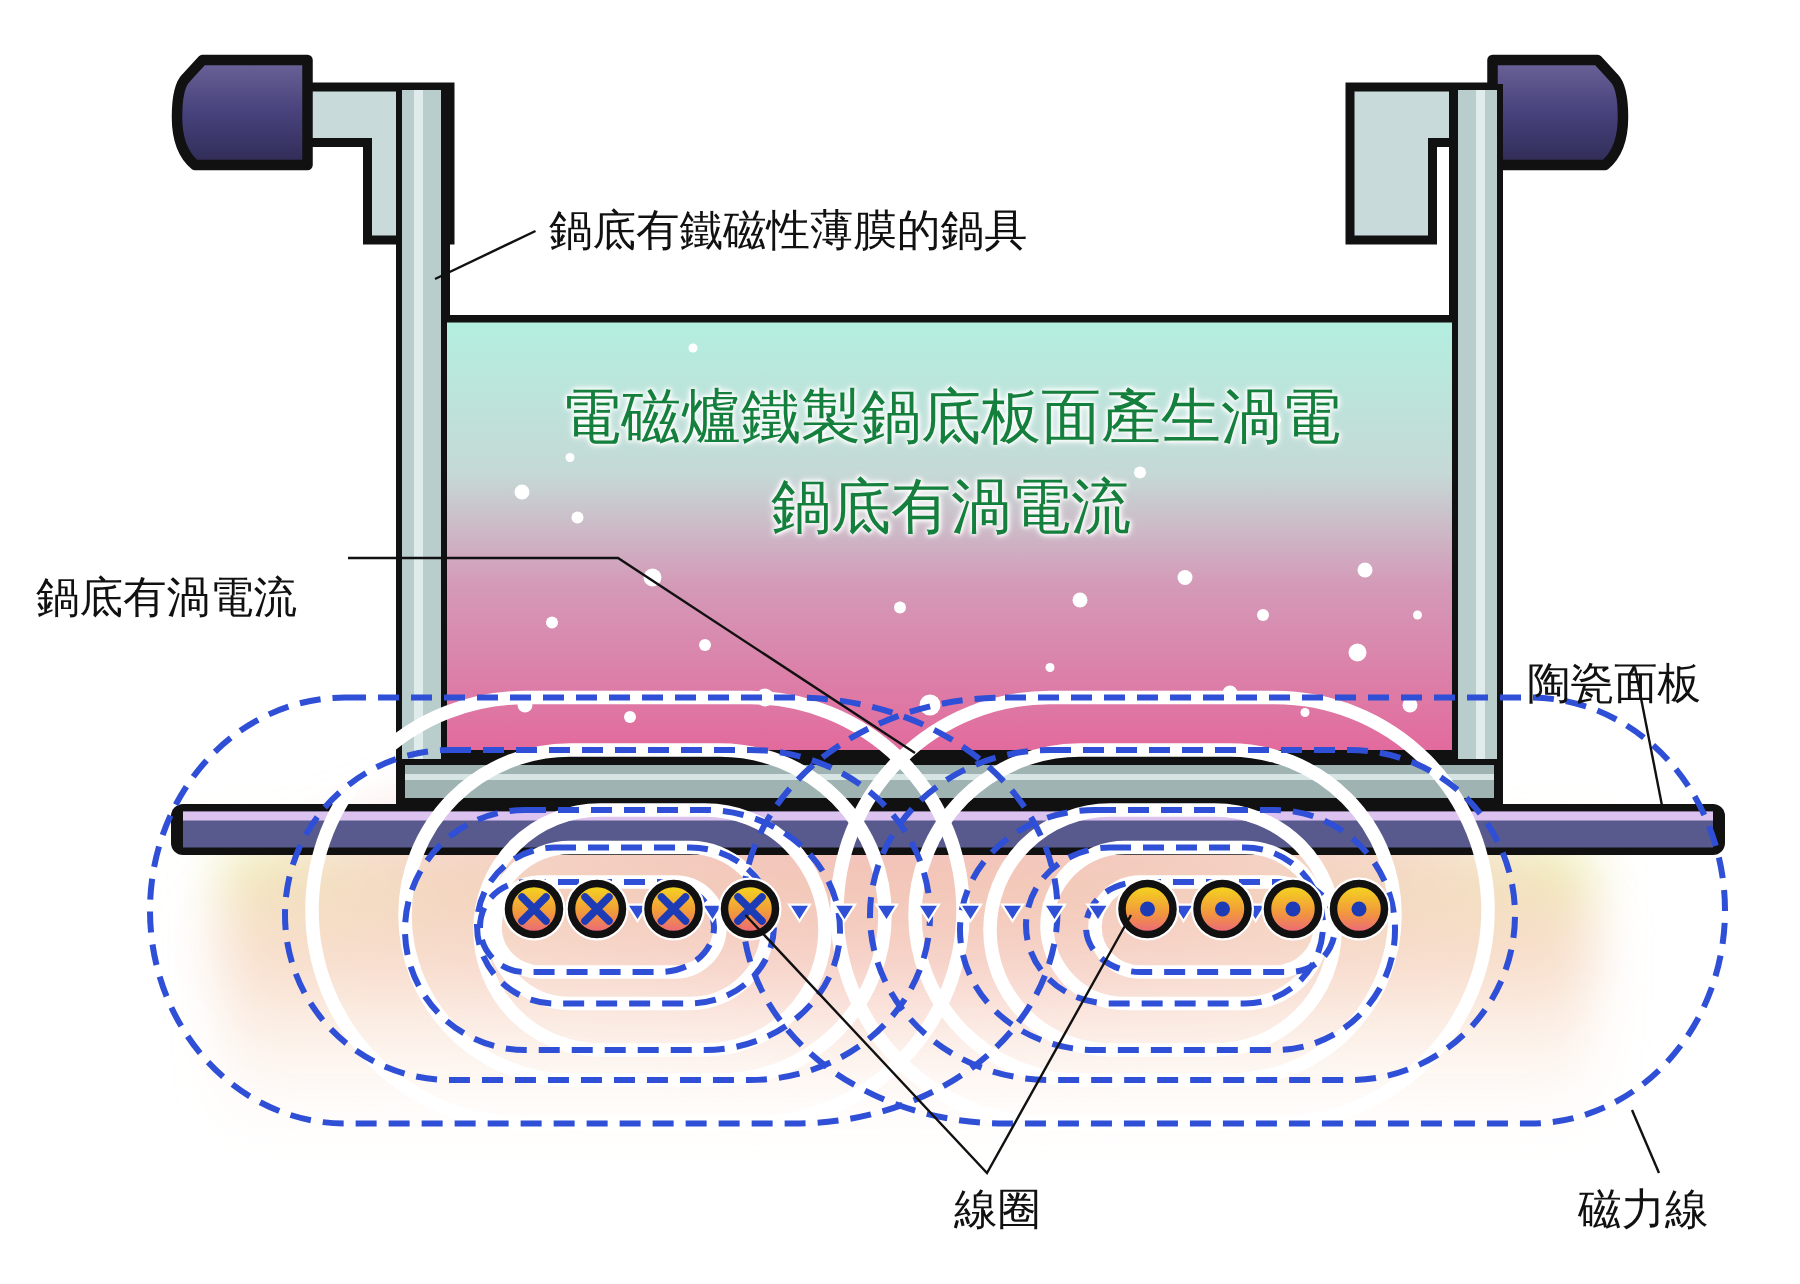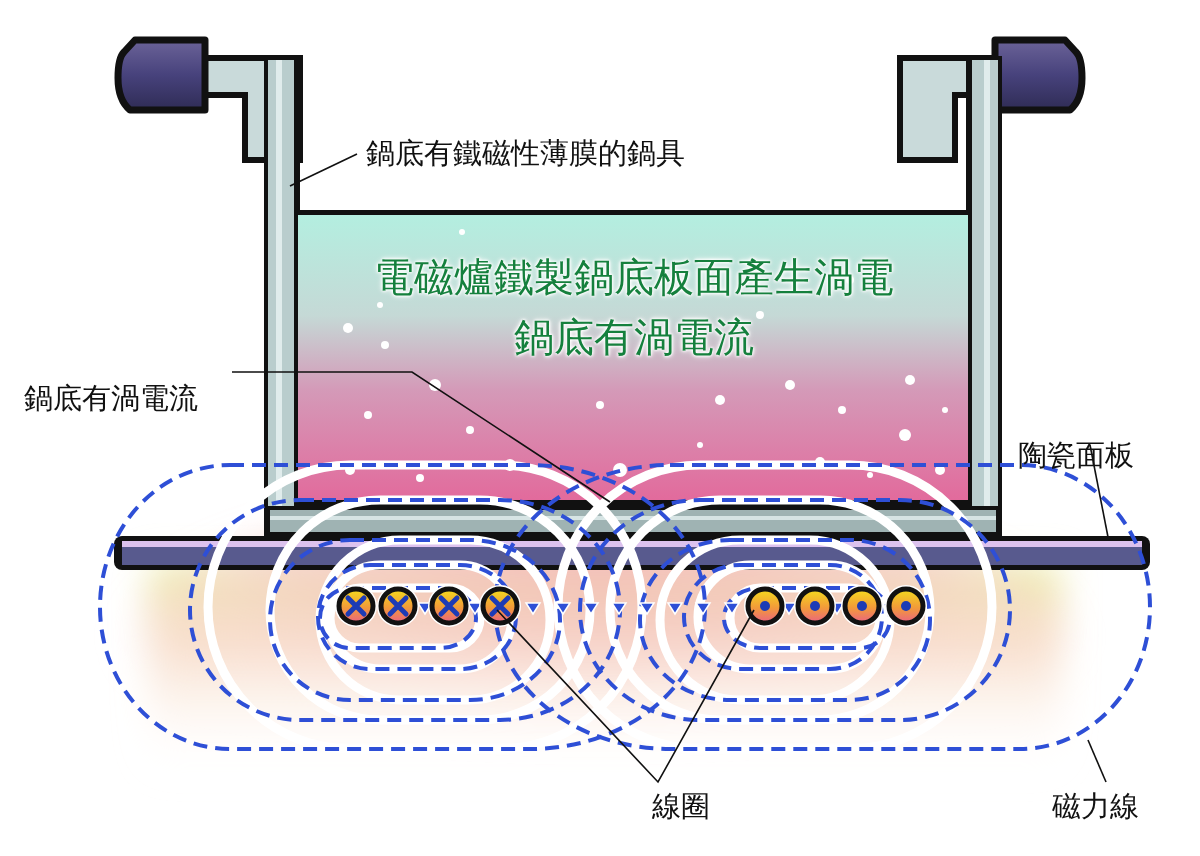--- a/index.html
+++ b/index.html
@@ -195,17 +195,17 @@
     <path d="M232 372 L412 372 L610 502"></path>
     <path d="M1090 445 L1108 537"></path>
     <path d="M497 610 L658 782 L754 610"></path>
     <path d="M1088 740 L1106 782"></path>
   </g>
 </svg>
 
 <div class="label" style="left:366px; top:134px;">鍋底有鐵磁性薄膜的鍋具</div>
 <div class="label" style="left:24px; top:355px;margin-top:24px;">鍋底有渦電流</div>
 <div class="label" style="left:1018px; top:400px;margin-top:36px;">陶瓷面板</div>
-<div class="label" style="left:652px; top:787px;">線圈</div>
+<div class="label" style="left:636px; top:787px;">線圈</div>
 <div class="label" style="left:1052px; top:787px;text-align:center;">磁力線</div>
 
 <div class="title" style="top:250px;">電磁爐鐵製鍋底板面產生渦電</div>
 <div class="title" style="top:310px;">鍋底有渦電流</div>
 
 </body></html>

